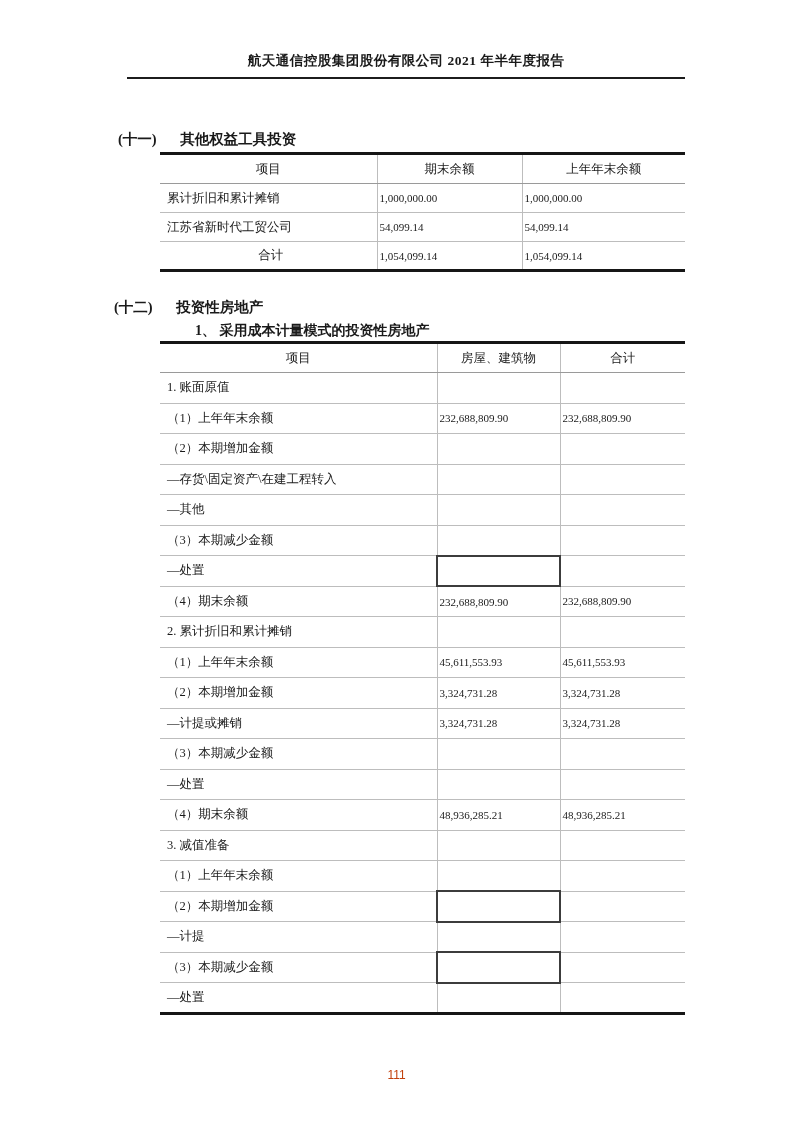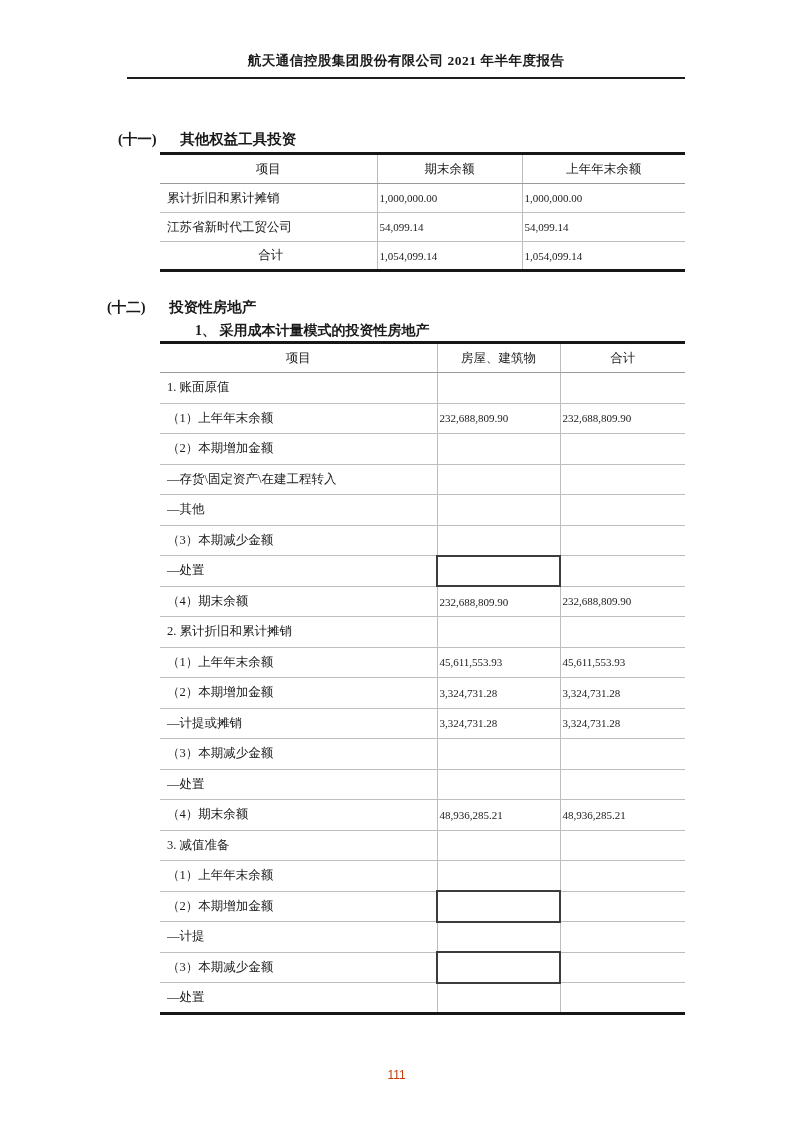--- a/index.html
+++ b/index.html
@@ -97,21 +97,21 @@
           <td class="num">54,099.14</td>
         </tr>
         <tr>
           <td class="label center">合计</td>
           <td class="num">1,054,099.14</td>
           <td class="num">1,054,099.14</td>
         </tr>
       </tbody>
   </table>
 
-  <div class="sec-heading" style="left:107px; top:298px;">
+  <div class="sec-heading" style="left:114px; top:298px;">
     <span class="sec-label">(十二)</span>
     <span class="sec-title">投资性房地产</span>
   </div>
 
   <div class="sub-heading" style="left:195px; top:322px;">
     <span class="sub-label">1、</span>
     <span class="sub-title">采用成本计量模式的投资性房地产</span>
   </div>
 
   <table id="table-property">

